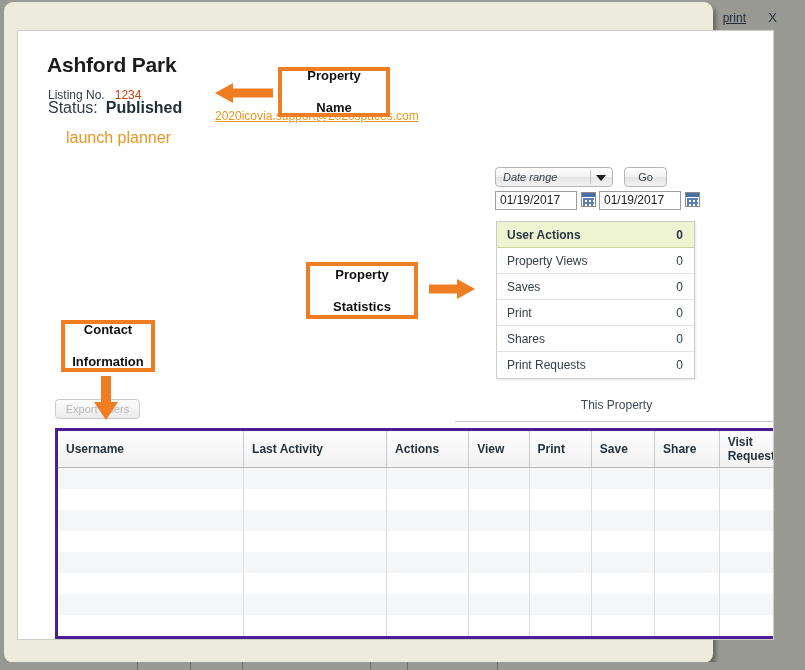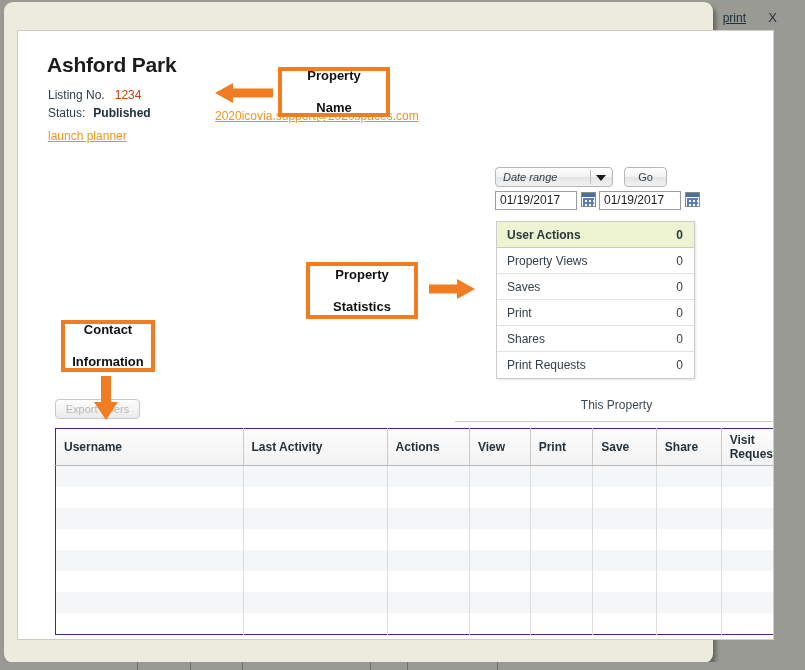--- a/index.html
+++ b/index.html
@@ -94,32 +94,31 @@
     position: absolute;
     left: 30px;
     top: 57px;
     font-size: 12px;
     color: #2e3d48;
   }
   .listing-line .val { margin-left: 10px; color:#c2410c; }
   .status-line {
     position: absolute;
     left: 30px;
-    top: 75px;
-    font-size: 12px;
+    top: 68px;
+    font-size: 16px;
     color: #2e3d48;
   }
   .status-line .val { margin-left: 8px; font-weight: bold; color:#20303c; }
   .launch-planner {
     position: absolute;
-    left: 30px;
+    left: 48px;
     top: 98px;
-    font-size: 12px;
+    font-size: 16px;
     color: #e8961f;
-    text-decoration: underline;
     cursor: pointer;
   }
   .email-link {
     position: absolute;
     left: 197px;
     top: 78px;
     font-size: 12px;
     color: #e8961f;
     text-decoration: underline;
     cursor: pointer;
@@ -288,21 +287,21 @@
     width: 323px;
     height: 1px;
     background: #c8c8c8;
   }
   
   .users-table {
     position: absolute;
     left: 37px;
     top: 397px;
     width: 723px;
-    border: 1px solid #4c1d95;
+    border: 3px solid #4c1d95;
     border-collapse: collapse;
     box-sizing: border-box;
     background: #ffffff;
   }
   .users-table th {
     background: linear-gradient(to bottom, #fcfcfc 0%, #f2f2f2 100%);
     border-right: 1px solid #c9c9c9;
     border-bottom: 1px solid #b9b9b9;
     font-size: 12px;
     font-weight: bold;

